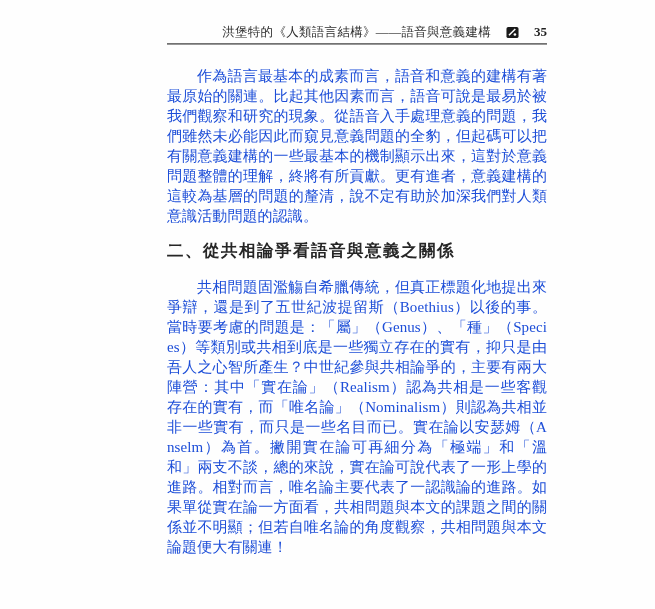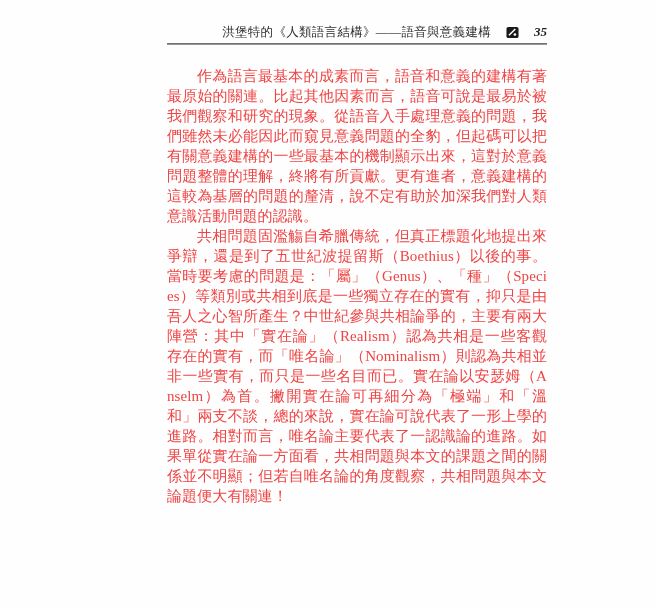--- a/index.html
+++ b/index.html
@@ -22,36 +22,36 @@
     justify-content:flex-end;
     align-items:center;
     gap:15px;
     font-size:12.5px;
     line-height:16px;
     height:16px;
     color:#2e2e2e;
     white-space:nowrap;
   }
   .running-title { letter-spacing:0.3px; }
-  .page-number { font-size:13px; font-weight:bold; color:#1f1f1f;font-style:italic; }
+  .page-number { font-size:13px; font-weight:bold; color:#1f1f1f; }
   .chapter-icon { display:inline-block; width:13px; height:13px; flex:0 0 auto; }
   .rule {
     margin-top:3px;
     height:2px;
     background:linear-gradient(to bottom,#5f5f5f,#a9a9a9);
   }
   main { margin-top:21px; }
   main p {
     margin:0;
     font-size:15px;
     line-height:20px;
     letter-spacing:0.1px;
     text-align:justify;
     text-indent:2em;
-    color:#ef4444;
+    color:#1d4ed8;
     word-break:break-all;
   }
   h2.section-heading {
     margin:14px 0 15px 0;
     font-size:16.5px;
     line-height:22px;
     font-weight:bold;
     letter-spacing:1.5px;
     color:#262626;
   }
@@ -73,20 +73,21 @@
           </svg>
         </span>
         <span class="page-number">35</span>
       </div>
       <div class="rule"></div>
     </header>
 
     <main>
       <p>作為語言最基本的成素而言，語音和意義的建構有著最原始的關連。比起其他因素而言，語音可說是最易於被我們觀察和研究的現象。從語音入手處理意義的問題，我們雖然未必能因此而窺見意義問題的全豹，但起碼可以把有關意義建構的一些最基本的機制顯示出來，這對於意義問題整體的理解，終將有所貢獻。更有進者，意義建構的這較為基層的問題的釐清，說不定有助於加深我們對人類意識活動問題的認識。</p>
 
+      <h2 class="section-heading">二、從共相論爭看語音與意義之關係</h2>
 
 
       <p>共相問題固濫觴自希臘傳統，但真正標題化地提出來爭辯，還是到了五世紀波提留斯（Boethius）以後的事。當時要考慮的問題是：「屬」（Genus）、「種」（Species）等類別或共相到底是一些獨立存在的實有，抑只是由吾人之心智所產生？中世紀參與共相論爭的，主要有兩大陣營：其中「實在論」（Realism）認為共相是一些客觀存在的實有，而「唯名論」（Nominalism）則認為共相並非一些實有，而只是一些名目而已。實在論以安瑟姆（Anselm）為首。撇開實在論可再細分為「極端」和「溫和」兩支不談，總的來說，實在論可說代表了一形上學的進路。相對而言，唯名論主要代表了一認識論的進路。如果單從實在論一方面看，共相問題與本文的課題之間的關係並不明顯；但若自唯名論的角度觀察，共相問題與本文論題便大有關連！</p>
 
     </main>
 
   </div>
 </div>
 
 </body></html>

